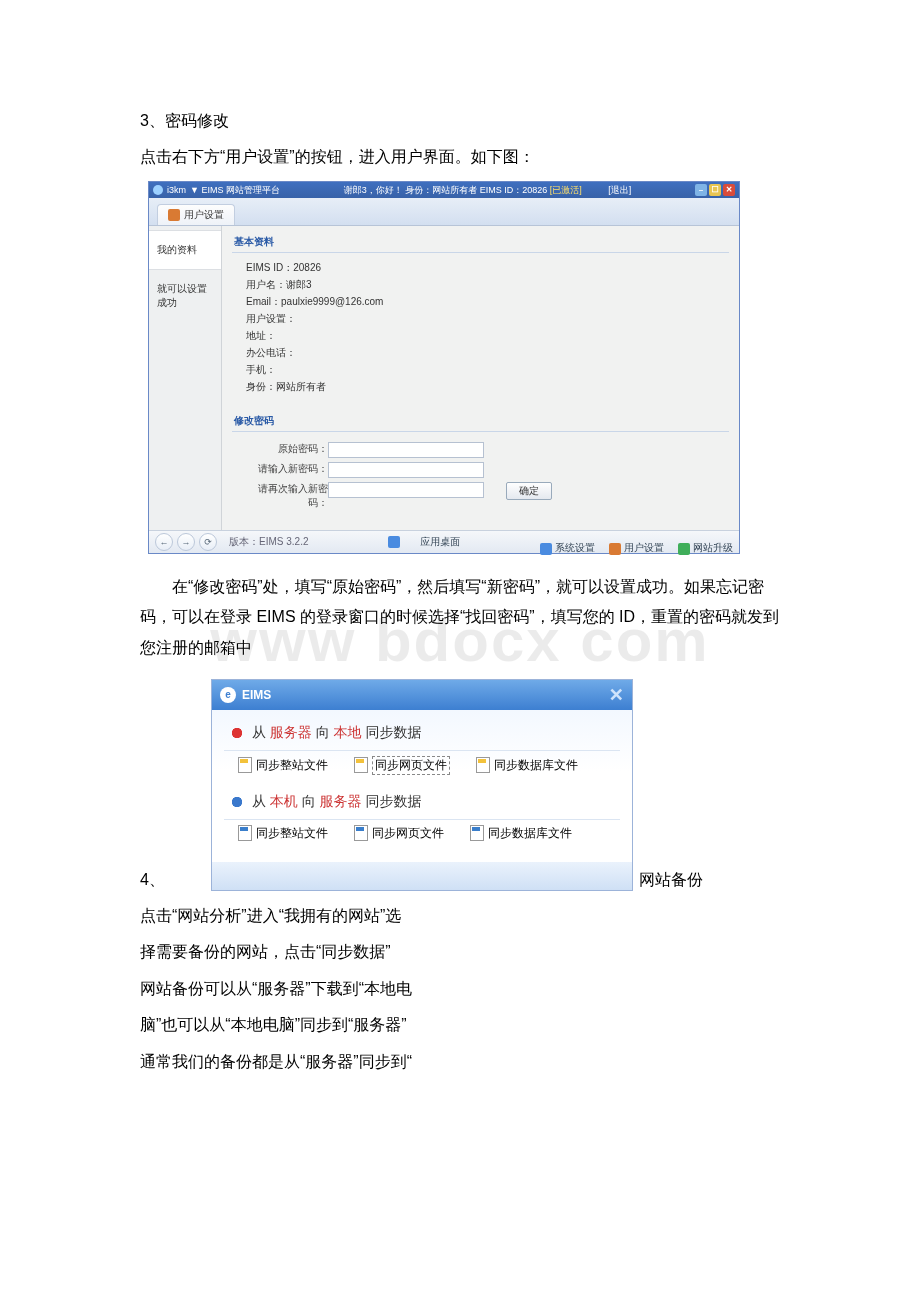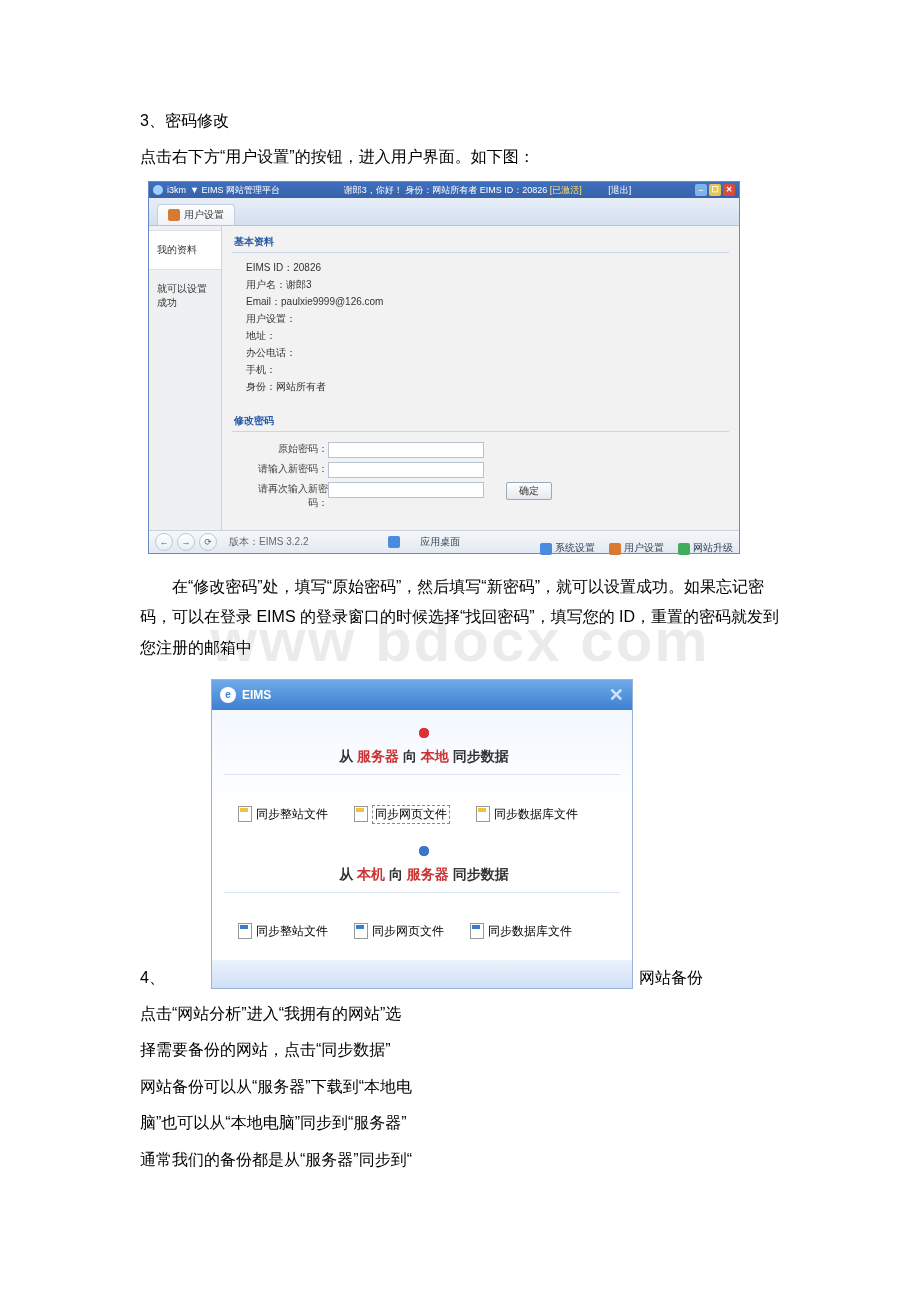--- a/index.html
+++ b/index.html
@@ -152,25 +152,24 @@
   .dlg-title .logo {
     width:16px;height:16px;border-radius:50%;background:#fff;color:#3d7fd1;
     display:inline-flex;align-items:center;justify-content:center;font-weight:bold;font-size:10px;margin-right:6px;
   }
   .dlg-title .x {
     margin-left:auto; color:#cfe3fb; font-size:18px; font-weight:bold;
   }
   .dlg-body { padding:10px 12px 6px 12px; background:linear-gradient(#f3f8ff,#ffffff 40%);}
   .dlg-head {
     display:flex;align-items:center;gap:6px;
-    font-size:14px;font-weight:bold;color:#333;
+    font-size:14px;font-weight:normal;color:#333;
     padding:4px 0 8px 4px;
     border-bottom:1px solid #dbe5f2;
-    margin-bottom:26px;
-    flex-direction:column;
+    margin-bottom:1px;
   }
   .dlg-head .em1{color:#c33;}
   .dlg-head .em2{color:#c33;}
   .tri-icon{width:18px;height:18px;display:inline-block;}
   .tri-down{background:radial-gradient(circle,#d33 40%,transparent 41%);}
   .tri-up{background:radial-gradient(circle,#3a78cc 40%,transparent 41%);}
   .dlg-row{
     display:flex; gap:26px; padding:4px 8px 14px 14px; font-size:12px;
     border-bottom: none;
   }

